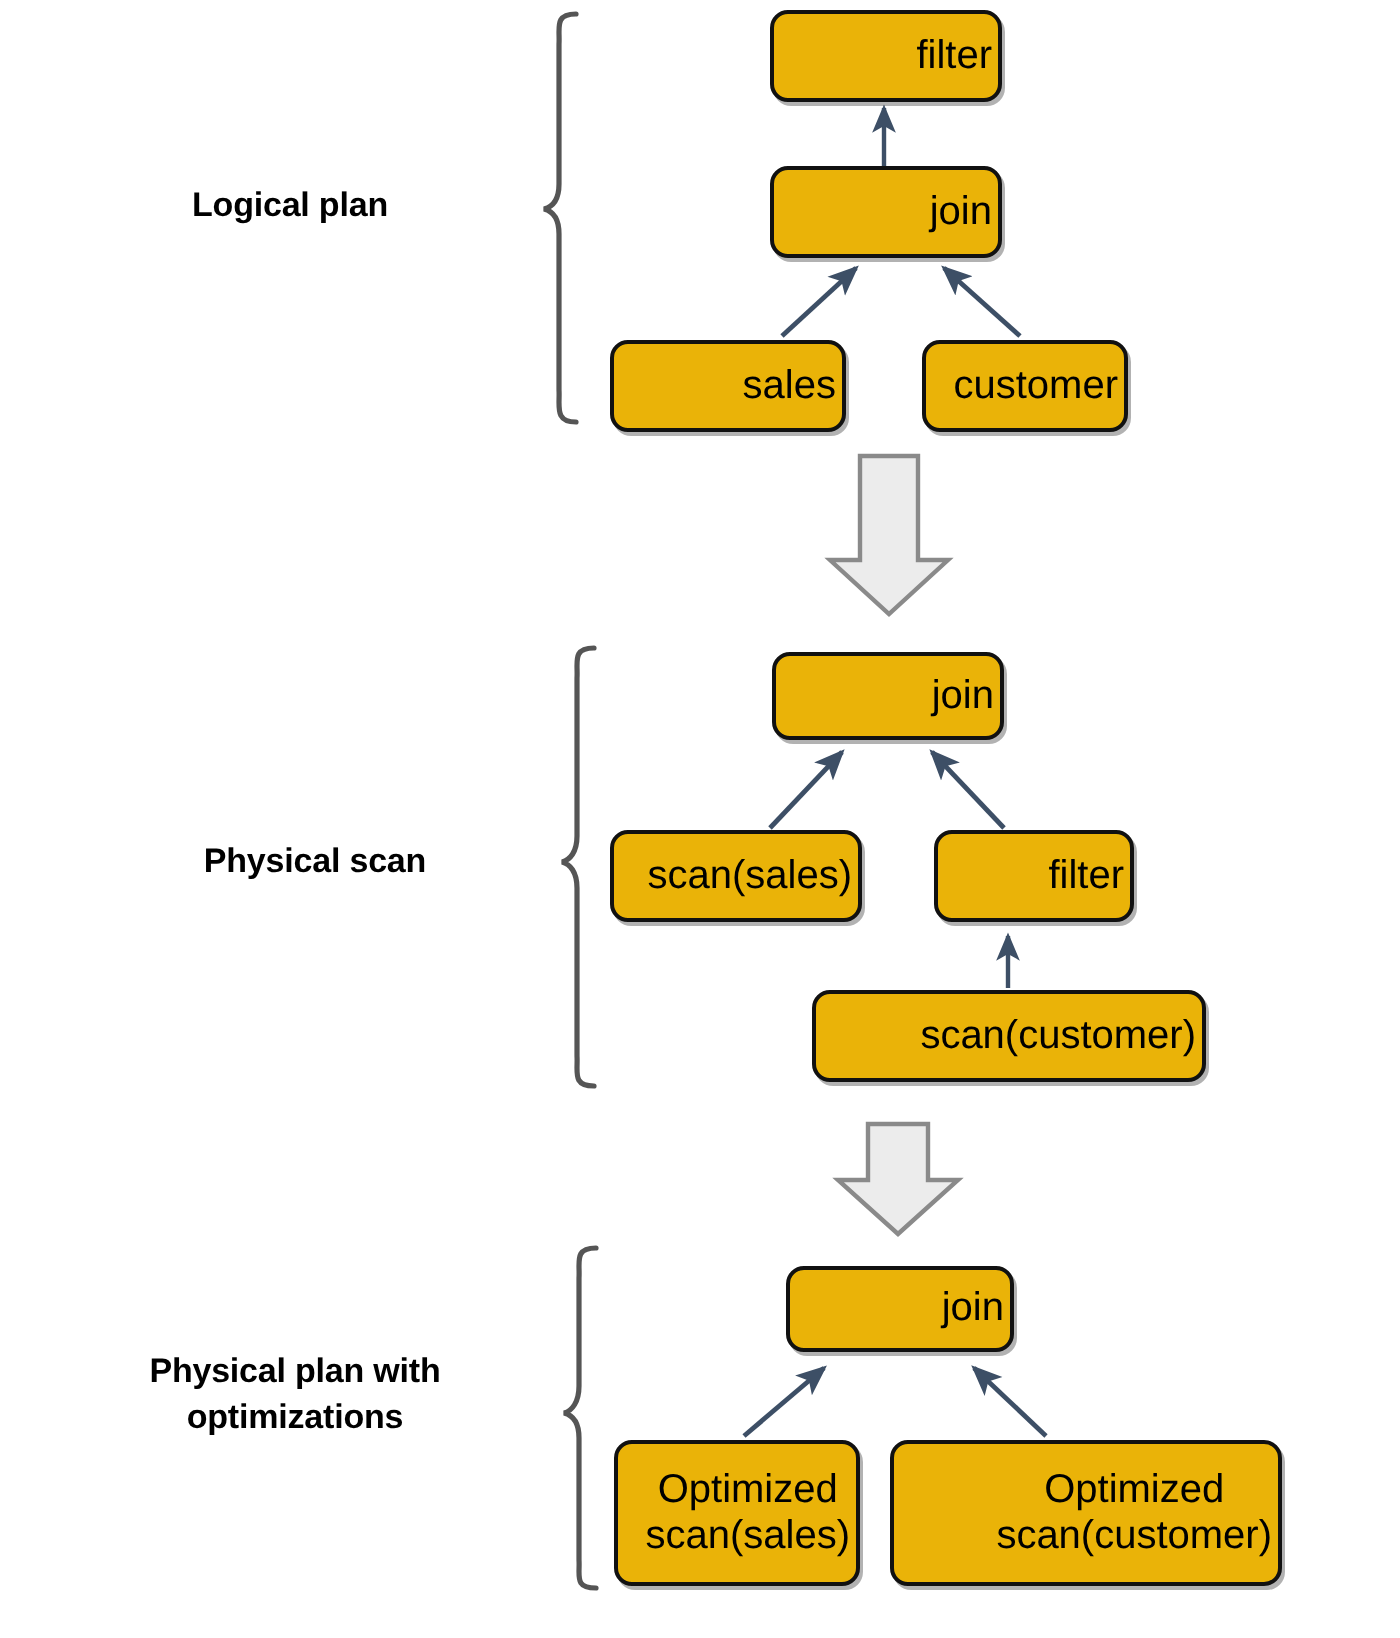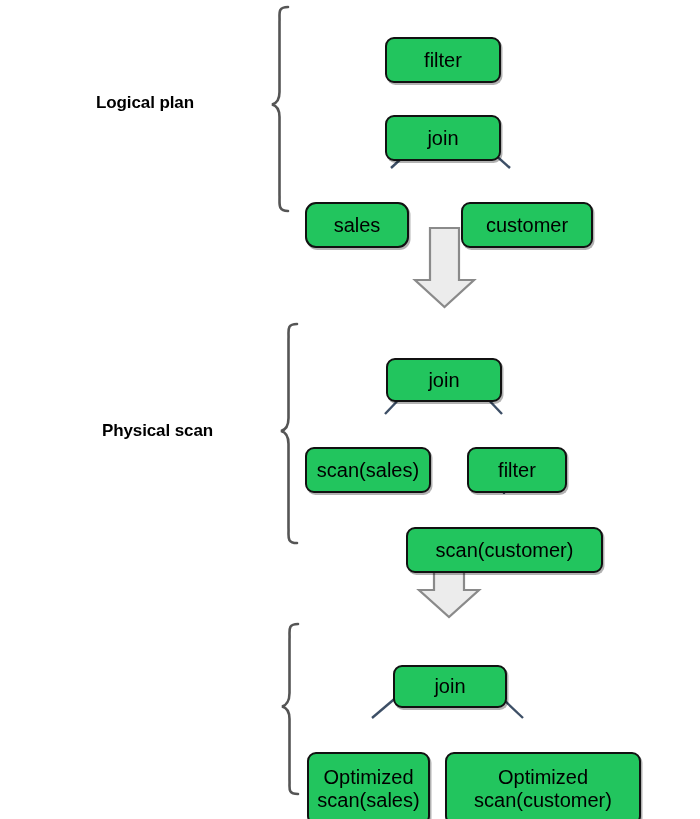--- a/index.html
+++ b/index.html
@@ -25,34 +25,33 @@
     font-weight: bold;
     font-size: 17px;
     color: #000000;
     text-align: center;
     line-height: 1.35;
     white-space: pre-line;
     letter-spacing: -0.1px;
   }
   .node {
     position: absolute;
-    background: #22c55e;
+    background: #eab308;
     border: 2.2px solid #111111;
     border-radius: 9px;
     box-sizing: border-box;
     display: flex;
     align-items: center;
-    justify-content: center;
+    justify-content: flex-end;
     text-align: center;
     color: #000000;
     font-size: 20px;
     font-family: "Liberation Sans", sans-serif;
     line-height: 1.12;
     box-shadow: 1.5px 2px 0 rgba(0,0,0,0.30);
-    margin-top: 32px;
   }
   .node-text {
     display: block;
     white-space: pre-line;
     padding: 0 3px;
   }
   svg.overlay {
     position: absolute;
     left: 0; top: 0;
     width: 700px;
@@ -120,34 +119,36 @@
     </g>
     <g>
       <line x1="523" y1="718" x2="487" y2="684" stroke="#3d4f66" stroke-width="2.4" marker-end="url(#ah)"></line>
     </g>
   </svg>
 
   <div class="stage-label" style="left:30px; top:92px; width:230px;">Logical plan</div>
 
   <div class="stage-label" style="left:40px; top:420px; width:235px;">Physical scan</div>
 
+  <div class="stage-label" style="left:20px; top:675px; width:255px;">Physical plan with
+optimizations</div>
 
   <div class="node" style="left:385px; top:5px; width:116px; height:46px;">
     <span class="node-text">filter</span>
   </div>
 
   <div class="node" style="left:385px; top:83px; width:116px; height:46px;">
     <span class="node-text">join</span>
   </div>
 
-  <div class="node" style="left:305px; top:170px; width:104px; height:46px;border-radius:11px;">
+  <div class="node" style="left:305px; top:170px; width:118px; height:46px;">
     <span class="node-text">sales</span>
   </div>
 
-  <div class="node" style="left:461px; top:170px; width:132px; height:46px;">
+  <div class="node" style="left:461px; top:170px; width:103px; height:46px;">
     <span class="node-text">customer</span>
   </div>
 
   <div class="node" style="left:386px; top:326px; width:116px; height:44px;">
     <span class="node-text">join</span>
   </div>
 
   <div class="node" style="left:305px; top:415px; width:126px; height:46px;">
     <span class="node-text">scan(sales)</span>
   </div>

